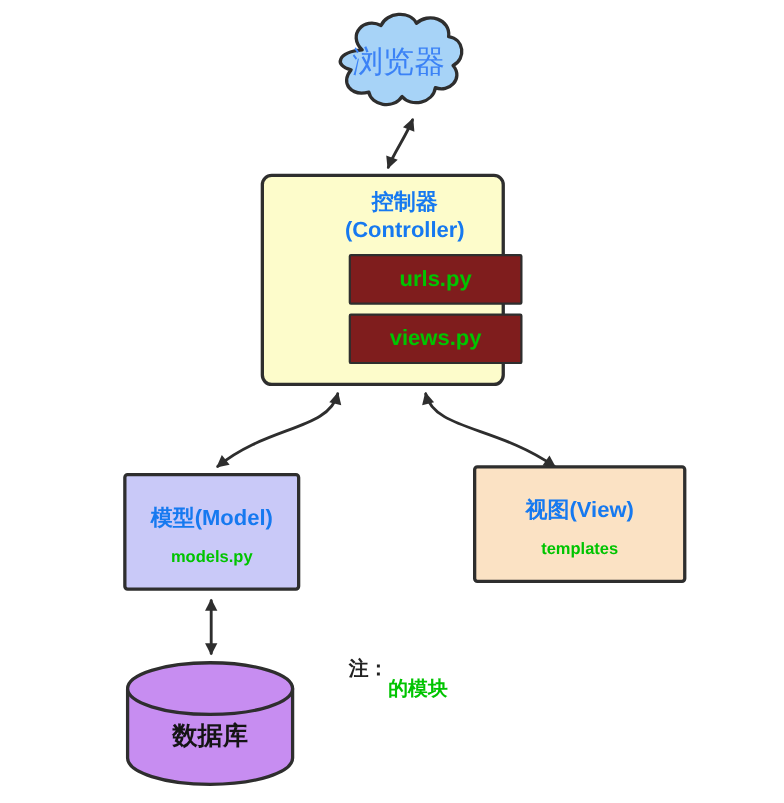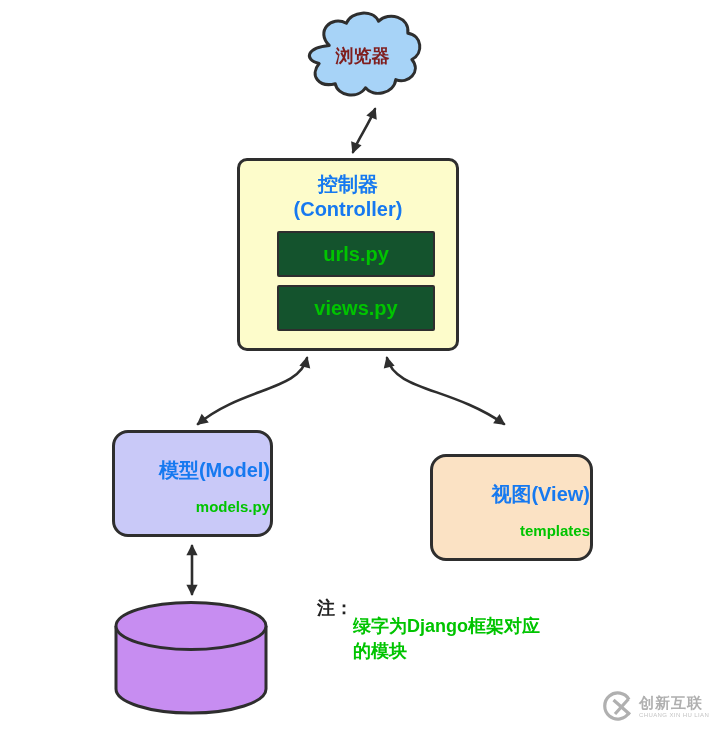--- a/index.html
+++ b/index.html
@@ -9,39 +9,39 @@
   }
   html,body{margin:0;padding:0;background:#fff;}
   .canvas{position:relative;width:713px;height:730px;background:#fff;overflow:hidden;
           font-family:"Liberation Sans","DejaVu Sans",sans-serif;}
   .arrows{position:absolute;left:0;top:0;width:713px;height:730px;pointer-events:none;}
 
   
   .cloud-wrap{position:absolute;left:299px;top:9px;width:127px;height:97px;}
   .cloud-wrap svg{position:absolute;inset:0;display:block;}
   .cloud-label{position:absolute;inset:0;display:flex;align-items:center;justify-content:center;
-               font-size:18px;font-weight:bold;color:#7f1d1d;padding-bottom:4px;}
+               font-size:28px;font-weight:normal;color:#3b82f6;padding-bottom:4px;}
 
   
   .controller{position:absolute;left:237px;top:158px;width:222px;height:193px;box-sizing:border-box;
               background:var(--controller-fill);border:3px solid var(--outline);border-radius:10px;
-              padding-top:11px;}
+              padding-top:11px;padding-left:40px;}
   .ctl-title{text-align:center;color:var(--blue-text);font-weight:bold;font-size:20px;line-height:25px;}
-  .filebox{box-sizing:border-box;width:158px;height:46px;margin-left:37px;background:#14532d;
+  .filebox{box-sizing:border-box;width:158px;height:46px;margin-left:37px;background:#7f1d1d;
            border:2.5px solid var(--outline);border-radius:2px;
            display:flex;align-items:center;justify-content:center;}
   .filebox.first{margin-top:9px;} .filebox.second{margin-top:8px;}
   .filebox span{color:var(--green-text);font-weight:bold;font-size:20px;}
 
   
-  .node{position:absolute;box-sizing:border-box;border:3px solid var(--outline);border-radius:16px;
-        display:flex;flex-direction:column;align-items:flex-end;justify-content:center;gap:14px;
+  .node{position:absolute;box-sizing:border-box;border:3px solid var(--outline);border-radius:4px;
+        display:flex;flex-direction:column;align-items:center;justify-content:center;gap:14px;
         padding-top:4px;}
   .model{left:112px;top:430px;width:161px;height:107px;background:var(--model-fill);}
-  .view{left:430px;top:454px;width:163px;height:107px;background:var(--view-fill);}
+  .view{left:430px;top:423px;width:194px;height:107px;background:var(--view-fill);}
   .node .t1{color:var(--blue-text);font-weight:bold;font-size:20px;}
   .node .t2{color:var(--green-text);font-weight:bold;font-size:15px;}
 
   
   .db{position:absolute;left:113px;top:599px;width:156px;height:118px;}
   .db svg{display:block;}
   .db-label{position:absolute;left:0;right:0;top:54px;text-align:center;
             font-size:23px;font-weight:bold;color:#141414;}
 
   
@@ -106,35 +106,25 @@
   <div class="node view">
     <div class="t1">视图(View)</div>
     <div class="t2">templates</div>
   </div>
 
   <div class="db">
     <svg viewBox="0 0 156 118" width="156" height="118">
       <path d="M3 27 L3 90 A75 24 0 0 0 153 90 L153 27" fill="var(--database-fill)" stroke="var(--outline)" stroke-width="3"></path>
       <ellipse cx="78" cy="27" rx="75" ry="23.5" fill="var(--database-fill)" stroke="var(--outline)" stroke-width="3"></ellipse>
     </svg>
+    <div class="db-label">数据库</div>
   </div>
 
   <div class="note">
     <span class="note-prefix">注：</span>
     <div>
       <div class="gap"></div>
-      <div class="green">绿字为Django框架对应</div>
       <div class="green">的模块</div>
     </div>
   </div>
 
-  <div class="watermark">
-    <svg viewBox="0 0 32 32" width="32" height="32">
-      <path d="M27 9.5 A13 13 0 1 0 27 22.5" fill="none" stroke="currentColor" stroke-width="3.2"></path>
-      <path d="M11.5 10 L28 24.5 M26.5 9 L13 24" fill="none" stroke="currentColor" stroke-width="3.2"></path>
-    </svg>
-    <div>
-      <div class="wm-name">创新互联</div>
-      <div class="wm-sub">CHUANG XIN HU LIAN</div>
-    </div>
-  </div>
 
 </div>
 
 </body></html>

